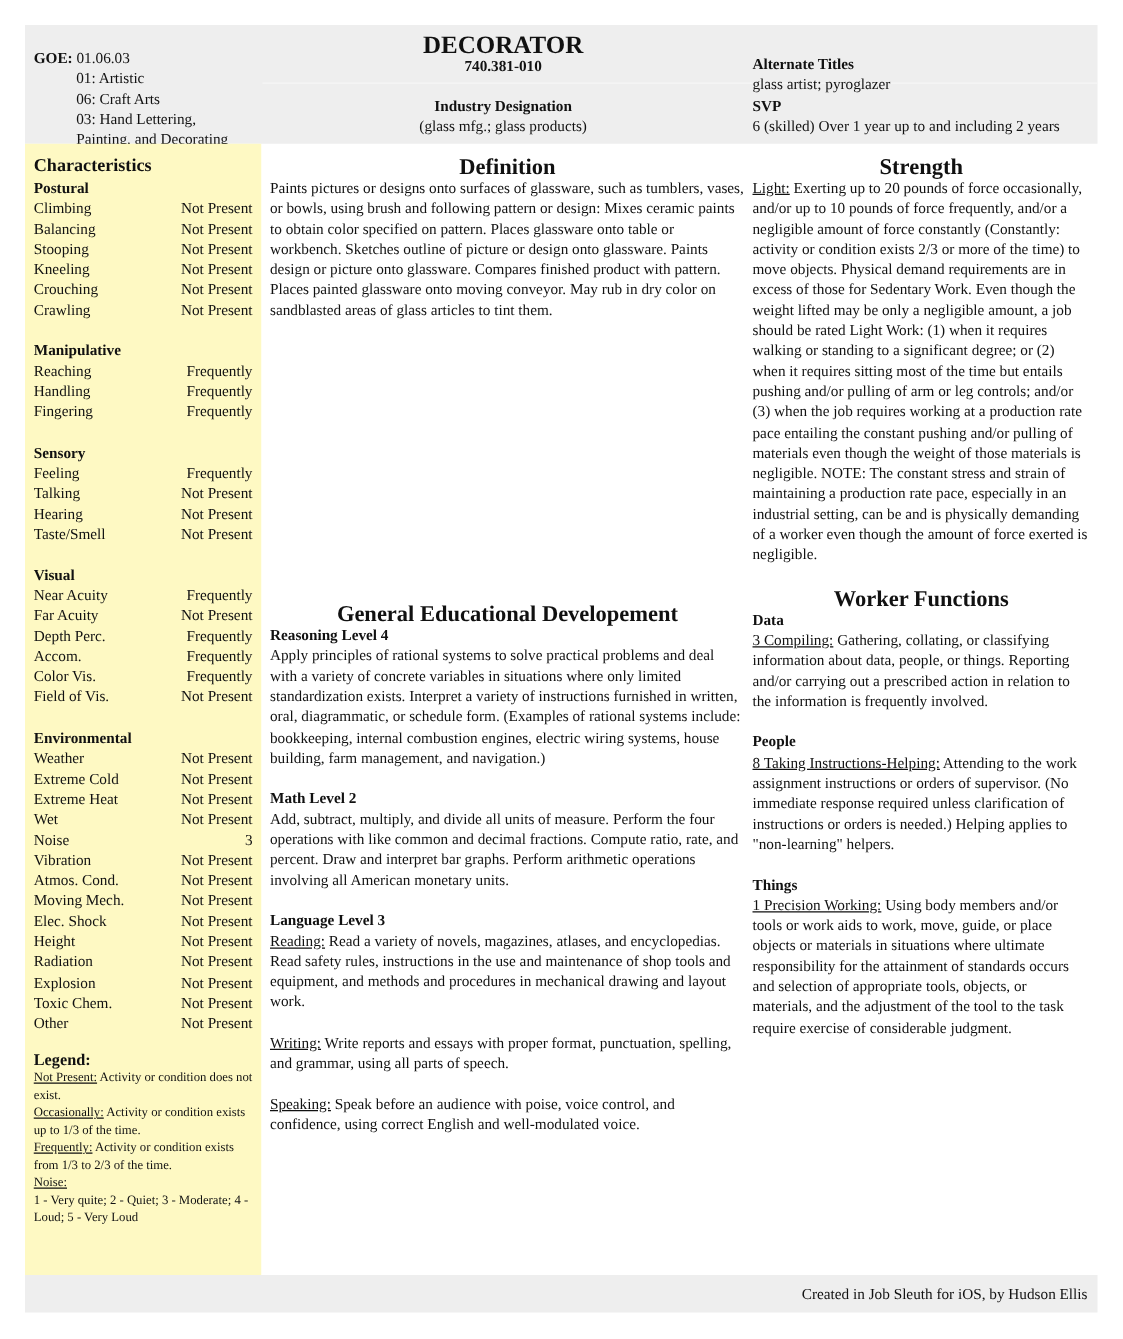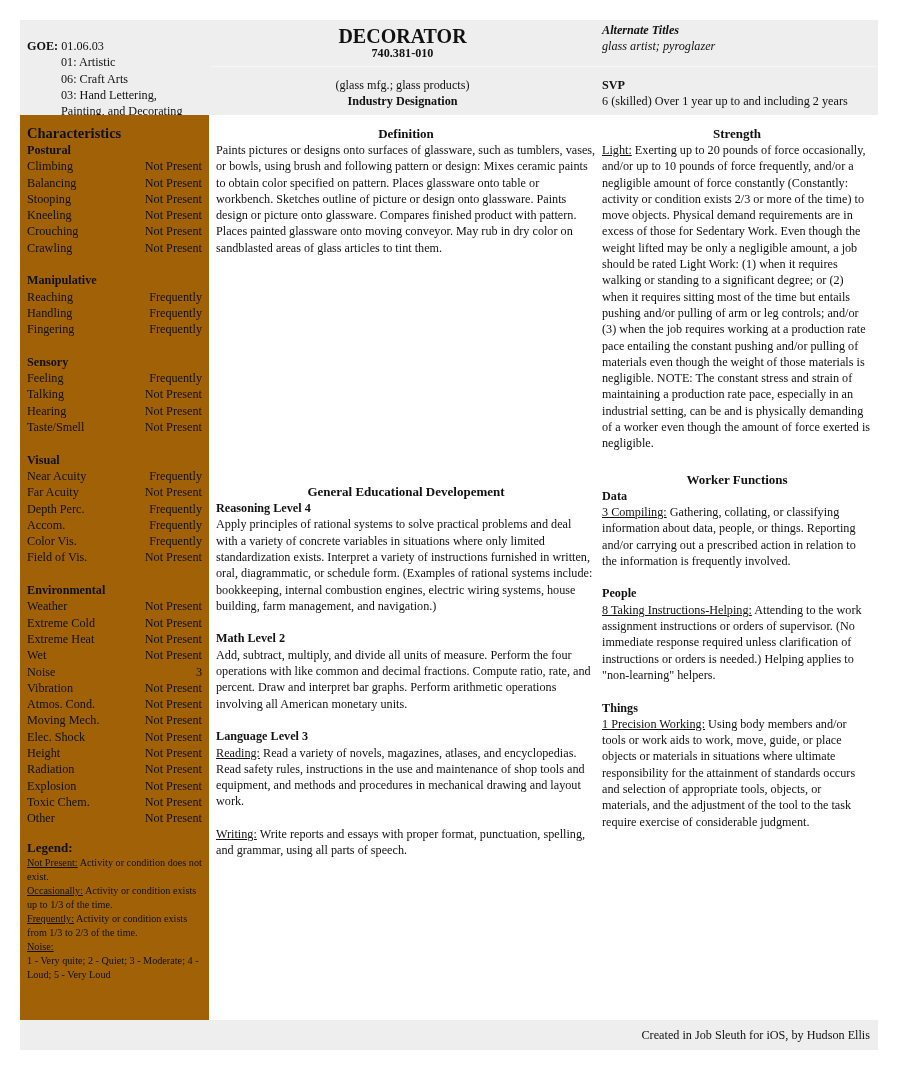--- a/index.html
+++ b/index.html
@@ -13,38 +13,38 @@
     
     .header { position: absolute; left: 0; top: 0; width: 858px; height: 95px; }
     .header-band { position: absolute; left: 0; top: 0; width: 858px; height: 95px; background: #eeeeee; }
     .header-divider { position: absolute; left: 190px; top: 46px; width: 668px; height: 1px; background: #f6f6f6; }
     .goe { position: absolute; left: 7px; top: 18px; width: 180px; }
     .goe .indent { padding-left: 34px; }
     .title-block { position: absolute; left: 190px; top: 7px; width: 385px; text-align: center; }
     .title { font-weight: bold; font-size: 20px; line-height: 18px; }
     .code { font-weight: bold; }
     .industry { position: absolute; left: 190px; top: 57px; width: 385px; text-align: center; }
-    .alt { position: absolute; left: 582px; top: 2px; width: 276px; font-style: italic; }
+    .alt { position: absolute; left: 582px; top: 23px; width: 276px; }
     .svp { position: absolute; left: 582px; top: 57px; width: 276px; }
     b { font-weight: bold; }
 
     
-    .left-col { position: absolute; left: 0; top: 95px; width: 189px; height: 905px; background: #a16207; }
+    .left-col { position: absolute; left: 0; top: 95px; width: 189px; height: 905px; background: #fef9c3; }
     .left-inner { position: absolute; left: 7px; top: 10px; width: 175px; }
     .char-title { font-weight: bold; font-size: 14.5px; line-height: 17px; }
     .group-title { font-weight: bold; }
     .row { display: flex; justify-content: space-between; }
     .gap { height: 16.3px; }
     .legend-title { font-weight: bold; font-size: 13px; line-height: 16px; margin-top: 2px; }
     .legend { font-size: 10.2px; line-height: 14px; }
     .u { text-decoration: underline; }
 
     
     .mid { position: absolute; left: 196px; top: 105px; width: 380px; }
-    .section-title { font-weight: bold; font-size: 13px; line-height: 17px; text-align: center; }
+    .section-title { font-weight: bold; font-size: 18px; line-height: 17px; text-align: center; }
     .para-gap { height: 16.3px; }
 
     
     .right { position: absolute; left: 582px; top: 105px; width: 270px; }
 
     
     .footer { position: absolute; left: 0; top: 1000px; width: 858px; height: 30px; background: #eeeeee; }
     .footer-text { position: absolute; right: 8px; top: 7px; }
   </style>
 </head>
@@ -63,22 +63,22 @@
       <div class="indent">03: Hand Lettering,</div>
       <div class="indent">Painting, and Decorating</div>
     </div>
 
     <div class="title-block">
       <div class="title">DECORATOR</div>
       <div class="code">740.381-010</div>
     </div>
 
     <div class="industry">
+      <div><b>Industry Designation</b></div>
       <div>(glass mfg.; glass products)</div>
-      <div><b>Industry Designation</b></div>
     </div>
 
     <div class="alt">
       <div><b>Alternate Titles</b></div>
       <div>glass artist; pyroglazer</div>
     </div>
 
     <div class="svp">
       <div><b>SVP</b></div>
       <div>6 (skilled) Over 1 year up to and including 2 years</div>
@@ -260,20 +260,21 @@
 
     <div><b>Math Level 2</b></div>
     <div>Add, subtract, multiply, and divide all units of measure. Perform the four operations with like common and decimal fractions. Compute ratio, rate, and percent. Draw and interpret bar graphs. Perform arithmetic operations involving all American monetary units.</div>
     <div class="para-gap"></div>
 
     <div><b>Language Level 3</b></div>
     <div><span class="u">Reading:</span><span> Read a variety of novels, magazines, atlases, and encyclopedias. Read safety rules, instructions in the use and maintenance of shop tools and equipment, and methods and procedures in mechanical drawing and layout work.</span></div>
     <div class="para-gap"></div>
     <div><span class="u">Writing:</span><span> Write reports and essays with proper format, punctuation, spelling, and grammar, using all parts of speech.</span></div>
     <div class="para-gap"></div>
+    <div><span class="u">Speaking:</span><span> Speak before an audience with poise, voice control, and confidence, using correct English and well-modulated voice.</span></div>
   </div>
 
   <div class="right">
     <div class="section-title">Strength</div>
     <div><span class="u">Light:</span><span> Exerting up to 20 pounds of force occasionally, and/or up to 10 pounds of force frequently, and/or a negligible amount of force constantly (Constantly: activity or condition exists 2/3 or more of the time) to move objects. Physical demand requirements are in excess of those for Sedentary Work. Even though the weight lifted may be only a negligible amount, a job should be rated Light Work: (1) when it requires walking or standing to a significant degree; or (2) when it requires sitting most of the time but entails pushing and/or pulling of arm or leg controls; and/or (3) when the job requires working at a production rate pace entailing the constant pushing and/or pulling of materials even though the weight of those materials is negligible. NOTE: The constant stress and strain of maintaining a production rate pace, especially in an industrial setting, can be and is physically demanding of a worker even though the amount of force exerted is negligible.</span></div>
 
     <div style="height:19px"></div>
 
     <div class="section-title">Worker Functions</div>
     <div><b>Data</b></div>

